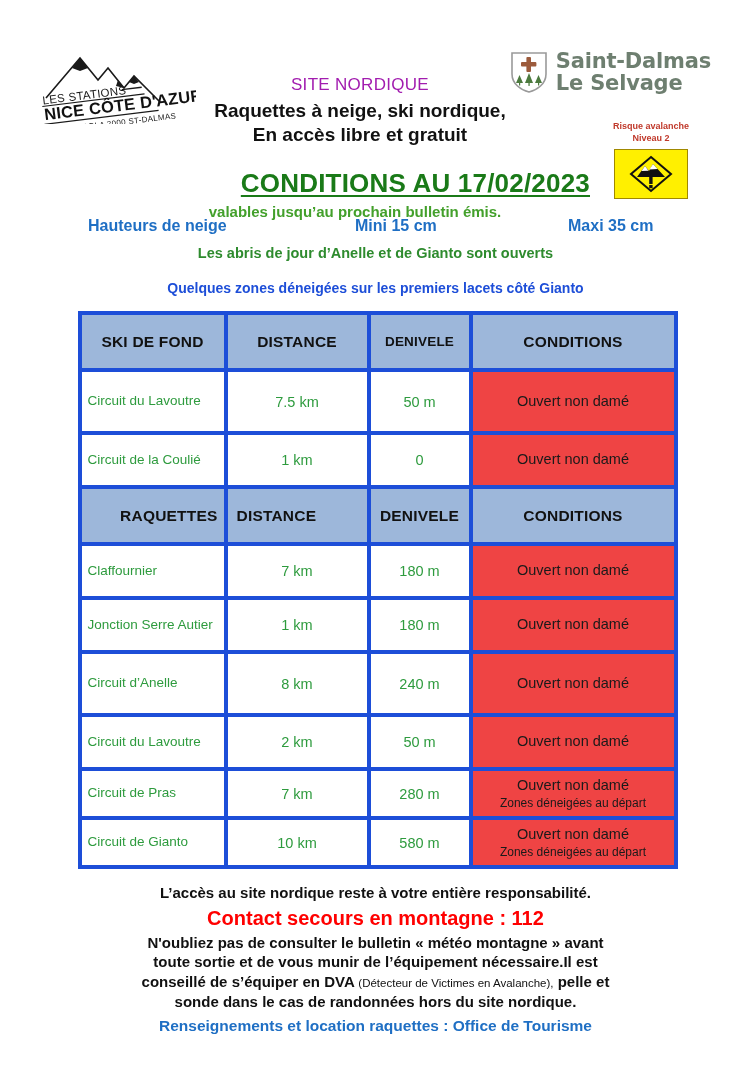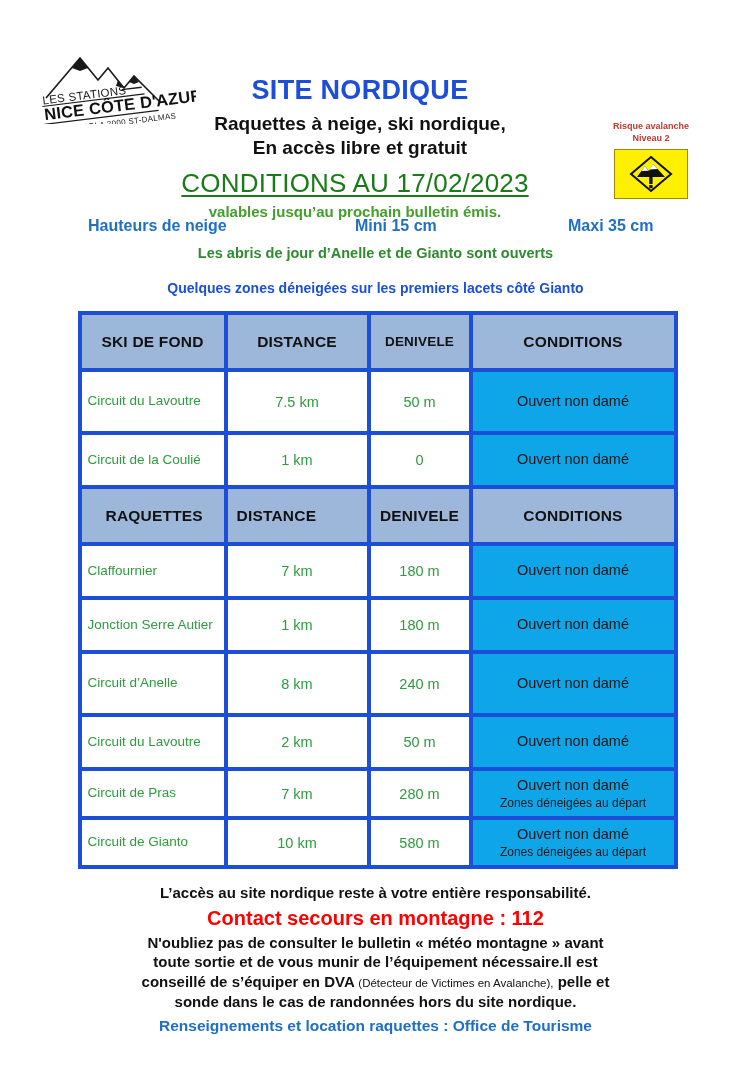--- a/index.html
+++ b/index.html
@@ -33,41 +33,41 @@
 
   
   .titles {
     position: absolute;
     left: 150px;
     top: 74px;
     width: 420px;
     text-align: center;
   }
   .title-main {
-    font-size: 27px;
-    font-weight: bold;
+    font-size: 17px;
+    font-weight: normal;
     letter-spacing: .3px;
     line-height: 1.25;
-    color: #1d4ed8;
+    color: #a21caf;
   }
   .title-sub {
     font-size: 19px;
     font-weight: bold;
     line-height: 1.25;
     color: #111111;
     margin-top: 4px;
   }
   .conditions-line {
     position: absolute;
     left: 120px;
     top: 168px;
     width: 470px;
-    text-align: center;
+    text-align: right;
     font-size: 26px;
-    font-weight: normal;
+    font-weight: bold;
     color: #1A7A18;
     text-decoration: underline;
     text-underline-offset: 3px;
     letter-spacing: .2px;
   }
   .valables-line {
     position: absolute;
     left: 120px;
     top: 203px;
     width: 470px;
@@ -192,21 +192,21 @@
     padding-left: 9px;
     line-height: 1.25;
     margin-top: 29px;
   }
   td.num {
     color: #2E9B3E;
     font-size: 14.5px;
     text-align: center;
   }
   td.cond-cell {
-    background: #0ea5e9;
+    background: #ef4444;
     text-align: center;
     font-size: 14.5px;
     color: #1a1a1a;
     line-height: 1.2;
   }
   td.cond-cell .sub {
     display: block;
     font-size: 12px;
     margin-top: 1px;
   }
@@ -289,20 +289,41 @@
 
   <div class="titles">
     <div class="title-main">SITE NORDIQUE</div>
     <div class="title-sub">Raquettes à neige, ski nordique,</div>
     <div class="title-sub" style="margin-top:0">En accès libre et gratuit</div>
   </div>
 
   <div class="conditions-line">CONDITIONS AU 17/02/2023</div>
   <div class="valables-line">valables jusqu’au prochain bulletin émis.</div>
 
+  <div class="logo-right">
+    <svg class="shield" width="40" height="44" viewBox="0 0 40 44">
+      <path d="M3 3 H37 V24 C37 34 28 40 20 42 C12 40 3 34 3 24 Z" fill="#ffffff" stroke="#9a9a9a" stroke-width="1.6"></path>
+      <g fill="#9C5B3C">
+        <rect x="17.4" y="7" width="4.6" height="15" rx="1"></rect>
+        <rect x="12" y="12" width="15.4" height="4.6" rx="1"></rect>
+      </g>
+      <g fill="#4C7A3E">
+        <path d="M10.5 25 L14 33 H7 Z"></path>
+          <rect x="10" y="32.5" width="1.2" height="3"></rect>
+        <path d="M20 23 L24 33 H16 Z"></path>
+          <rect x="19.4" y="32.5" width="1.3" height="3.4"></rect>
+        <path d="M29.5 25 L33 33 H26 Z"></path>
+          <rect x="29" y="32.5" width="1.2" height="3"></rect>
+      </g>
+    </svg>
+    <div class="sd-word">
+      <div>Saint-Dalmas</div>
+      <div>Le Selvage</div>
+    </div>
+  </div>
 
   <div class="avalanche">
     <div class="avalanche-label">Risque avalanche</div>
     <div class="avalanche-label">Niveau 2</div>
     <div class="avalanche-sign">
       <svg width="46" height="40" viewBox="0 0 46 40">
         <path d="M23 3 L43 20 L23 37 L3 20 Z" fill="#FFF000" stroke="#111111" stroke-width="2"></path>
         <path d="M9 23 L17 12 L21 17 L25 10 L37 23 Z" fill="#111111"></path>
         <path d="M17 12 L20.5 16.8 L13.5 17 Z" fill="#ffffff"></path>
         <path d="M25 10 L29.5 15 L21.5 15.4 Z" fill="#ffffff"></path>
@@ -344,21 +365,21 @@
         <td class="cond-cell">Ouvert non damé</td>
       </tr>
       <tr class="r-mid">
         <td class="route">Circuit de la Coulié</td>
         <td class="num">1 km</td>
         <td class="num">0</td>
         <td class="cond-cell">Ouvert non damé</td>
       </tr>
 
       <tr class="hdr">
-        <td style="text-align:left;padding-left:24px">RAQUETTES</td>
+        <td style="text-align:right;padding-left:24px">RAQUETTES</td>
         <td style="text-align:left;padding-left:9px">DISTANCE</td>
         <td>DENIVELE</td>
         <td>CONDITIONS</td>
       </tr>
 
       <tr class="r-mid">
         <td class="route">Claffournier</td>
         <td class="num">7 km</td>
         <td class="num">180 m</td>
         <td class="cond-cell">Ouvert non damé</td>

